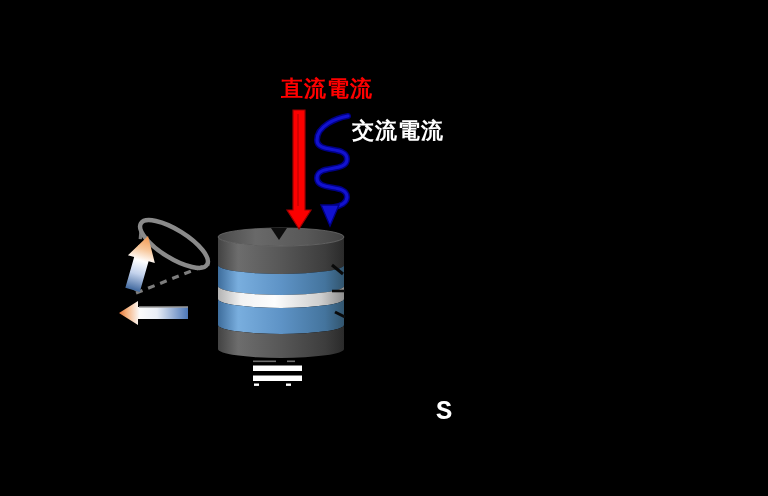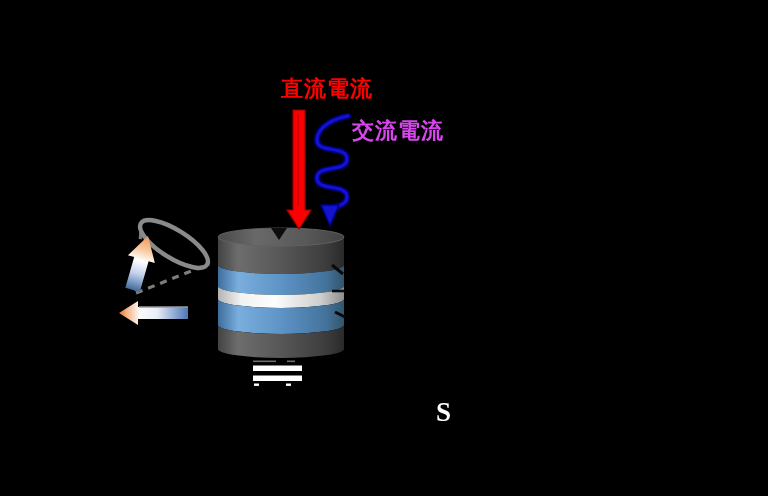--- a/index.html
+++ b/index.html
@@ -1,23 +1,23 @@
 <!DOCTYPE html>
 <html><head>
 <meta charset="utf-8">
 <style>
   html,body{margin:0;padding:0;background:#000;}
   #stage{
     position:relative;width:768px;height:444px;background:#000;
-    overflow:hidden;font-family:Liberation Serif, serif;
+    overflow:hidden;font-family:Liberation Mono, monospace;
   }
   #diagram-svg{position:absolute;left:0;top:0;}
   .lbl{position:absolute;font-weight:bold;white-space:nowrap;letter-spacing:1px;}
   .lbl-dc{left:281px;top:74px;font-size:22px;color:#ff0000;}
-  .lbl-ac{left:352px;top:116px;font-size:22px;color:#d946ef;}
+  .lbl-ac{left:352px;top:116px;font-size:22px;color:#ffffff;}
   .lbl-s{left:436px;top:397px;font-size:27px;color:#ffffff;letter-spacing:0;}
 </style>
 </head>
 <body>
 
 <div id="stage">
 
   <svg id="diagram-svg" width="768" height="496" viewBox="0 0 768 496">
     <defs>
       <linearGradient id="grayGrad" gradientUnits="userSpaceOnUse" x1="218" y1="0" x2="344" y2="0">

